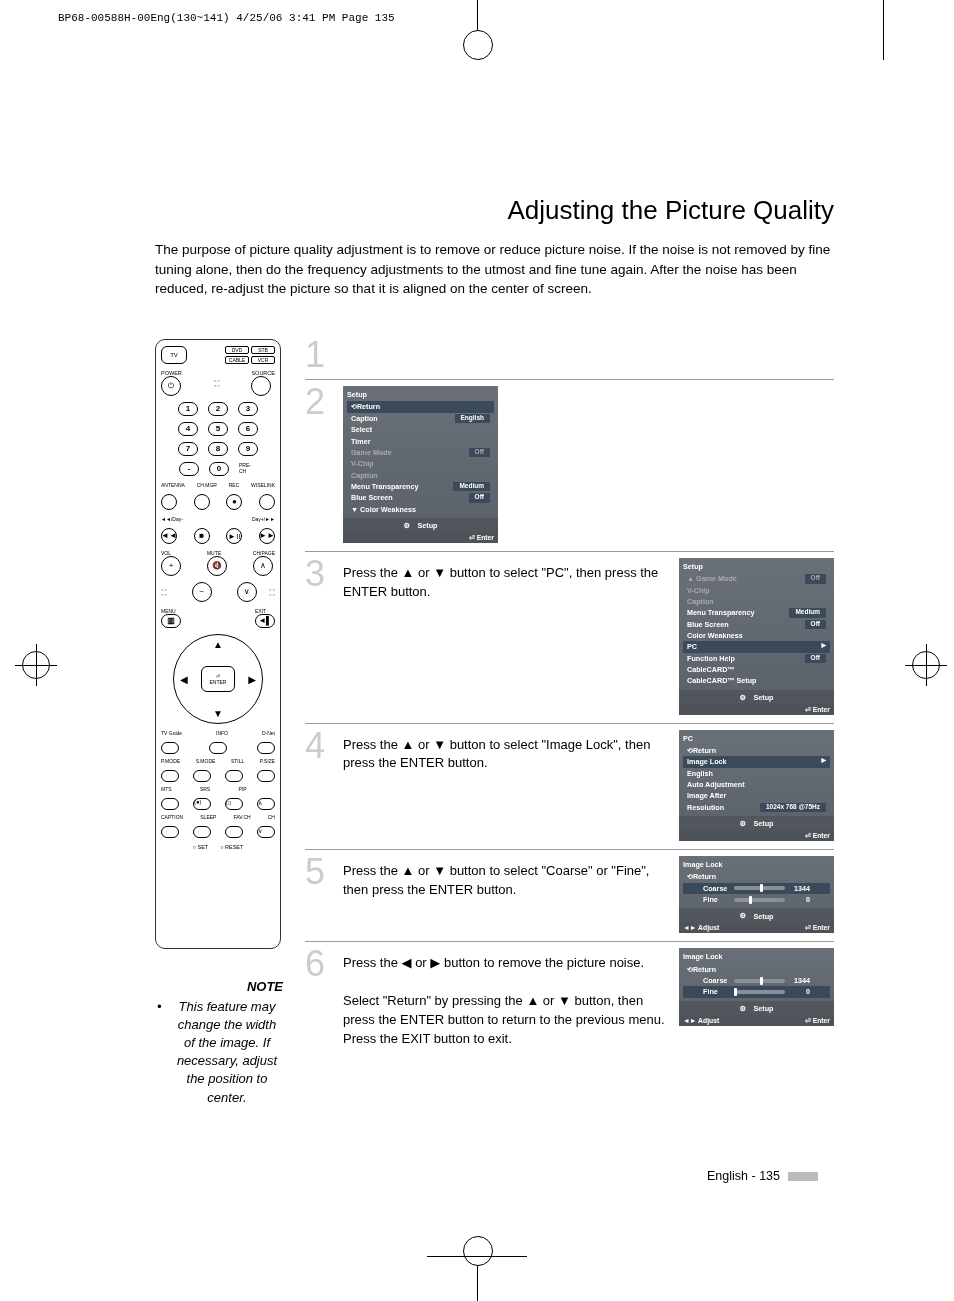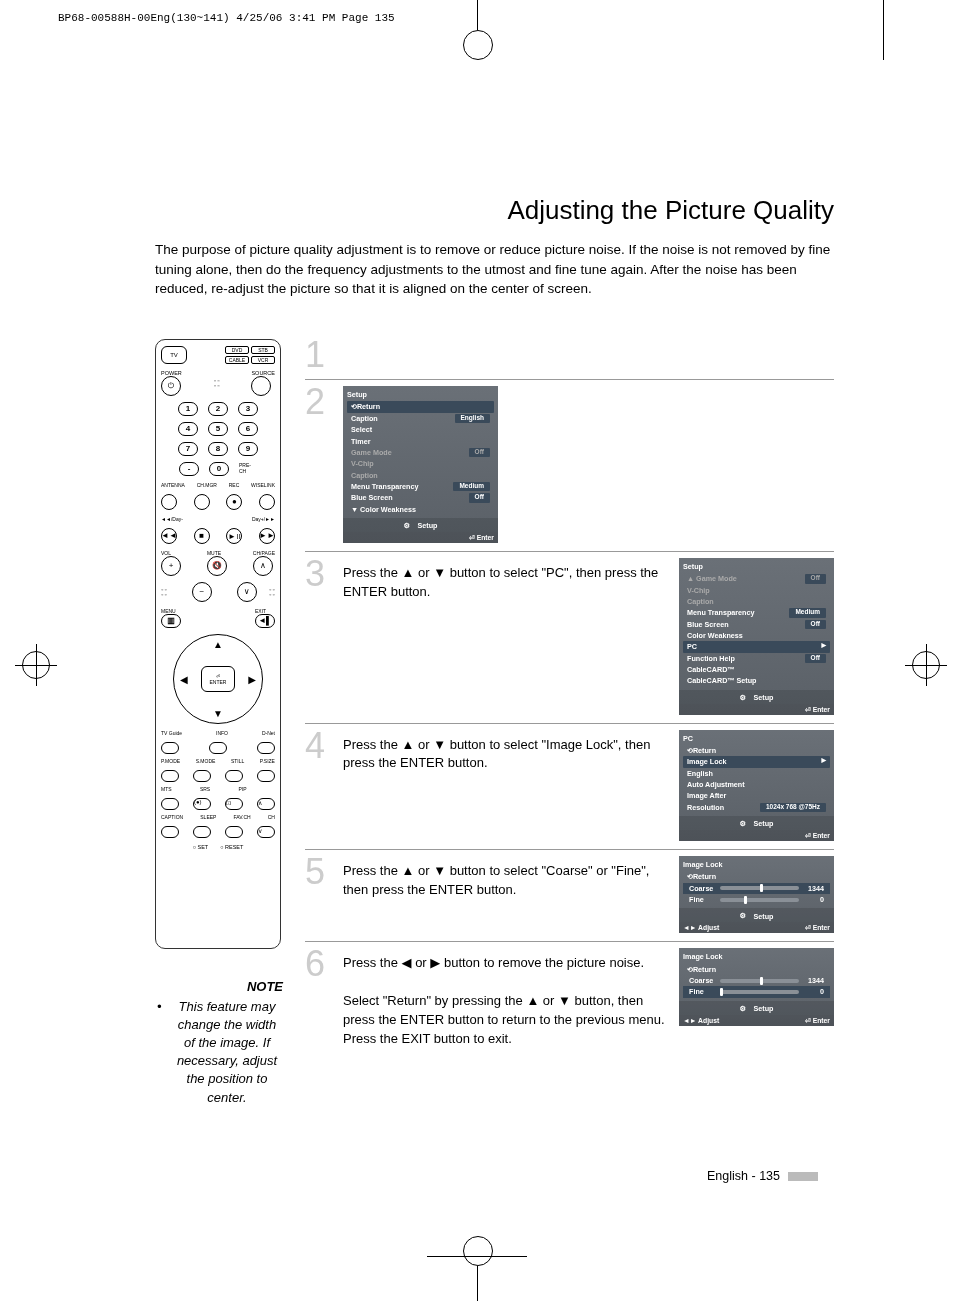--- a/index.html
+++ b/index.html
@@ -56,21 +56,21 @@
 .osd { background: linear-gradient(#6a7077, #5a6067); border-radius: 0; padding: 4px 4px 2px 4px; color: #fff; font-size: 7.2px; font-weight: bold; line-height: 1.3; }
 .osd-title { margin-bottom: 2px; }
 .osd-row { display: flex; justify-content: space-between; padding: 1px 4px; border-radius: 1px; }
 .osd-row.hl { background: #3a4a5a; }
 .osd-row.dim { color: #aaa; }
 .osd-val { background: #3a4a5a; padding: 0 6px; border-radius: 1px; font-size:6.5px;}
 .osd-footer { display: flex; justify-content: center; align-items: center; gap: 4px; padding: 3px 0 1px 0; background: rgba(0,0,0,0.12); margin: 3px -4px 0 -4px;}
 .osd-gear { width: 10px; height: 10px; display:inline-block; }
 .osd-enter { text-align: right; padding: 2px 4px 0 0; font-size:6.8px; background: rgba(0,0,0,0.14); margin: 0 -4px -2px -4px;}
 .osd-adjust-row { display:flex; justify-content:space-between; padding: 2px 4px 0 4px; font-size:6.8px; background: rgba(0,0,0,0.14); margin: 0 -4px -2px -4px;}
-.osl-slider { display:flex; align-items:center; gap:3px; padding:1px 6px;}
+.osl-slider { display:flex; align-items:center; gap:3px; padding:1px 20px;}
 .osl-slider .label { width:28px;}
 .osl-bar { flex:1; height:4px; background:#8a9097; position:relative; border-radius:2px;}
 .osl-bar::after { content:''; position:absolute; top:-2px; width:3px; height:8px; background:#fff; border-radius:1px;}
 .osl-bar.p50::after { left:50%;}
 .osl-bar.p30::after { left:30%;}
 .osl-bar.p0::after { left:0%;}
 .osl-val { width:22px; text-align:right;}
 .osd .ret-icon::before { content:'⟲ '; font-size:7px;}
 
 .footer { position: absolute; bottom: 118px; right: 136px; font-size: 12.5px; }

